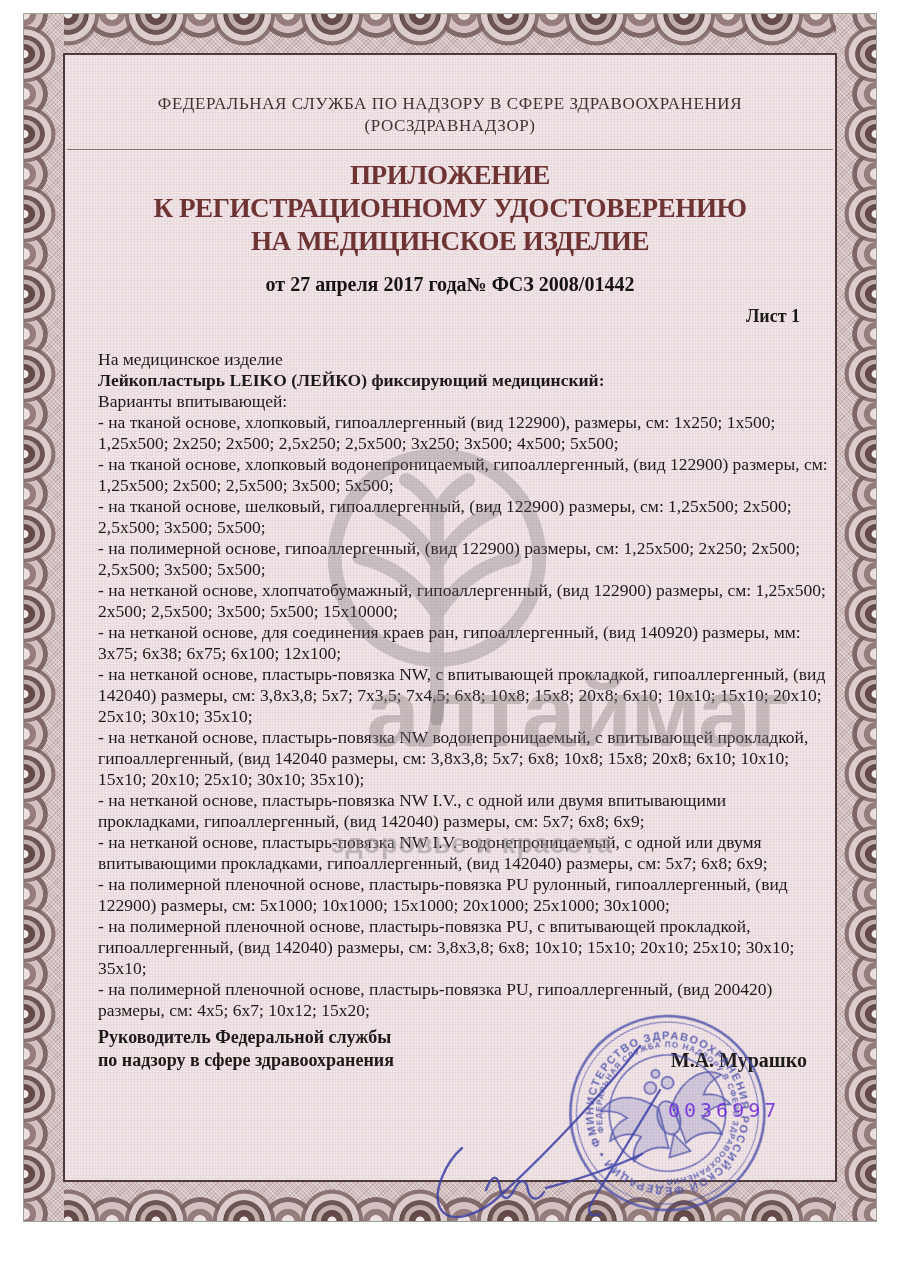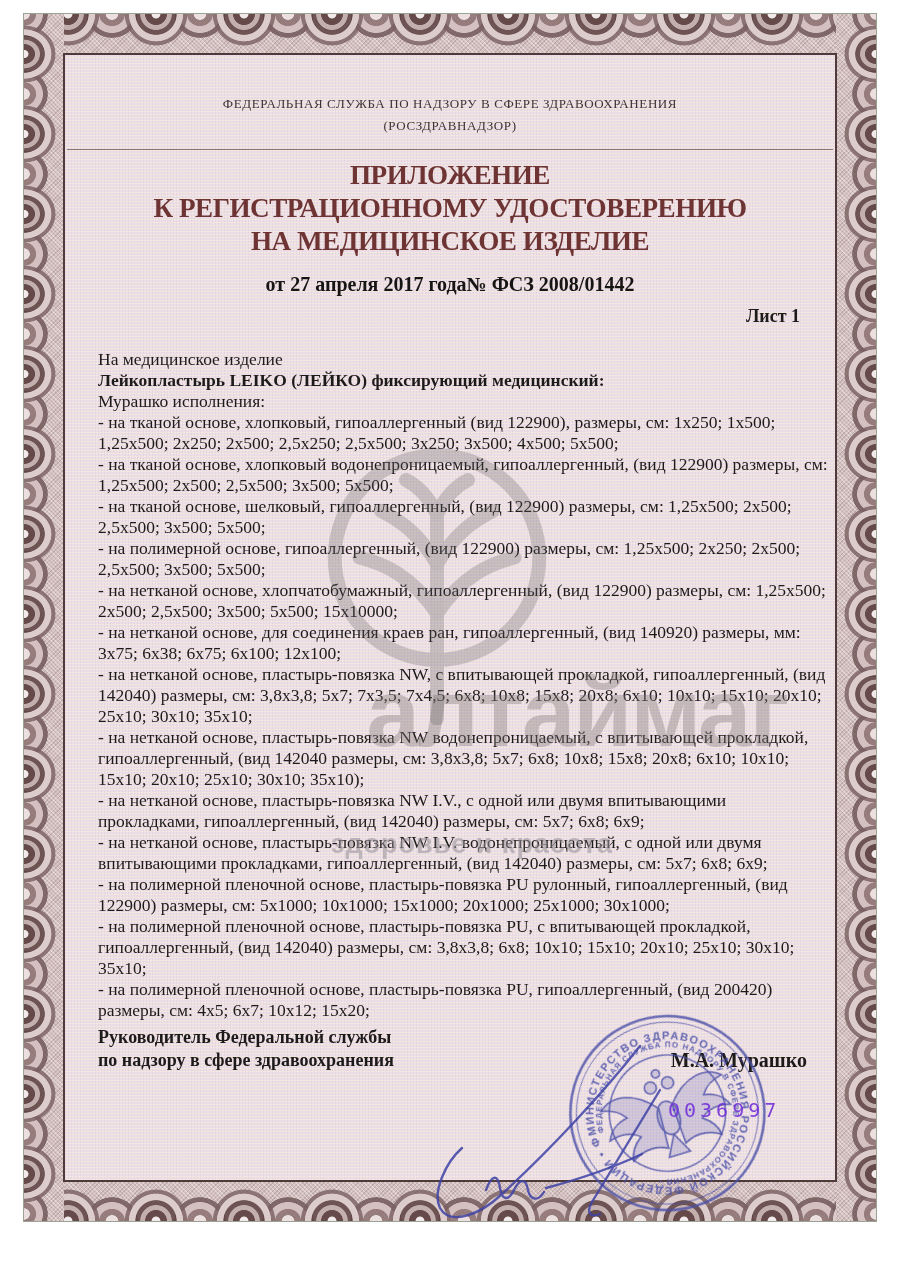--- a/index.html
+++ b/index.html
@@ -63,21 +63,21 @@
   
   .content{
     position:absolute;top:53px;left:63px;right:63px;bottom:90px;
     border:2px solid #4e3a3a;box-sizing:border-box;overflow:hidden;
     background-color:#eddfe6;
     background-image:
       repeating-linear-gradient(0deg, rgba(250,243,214,.45) 0 1px, rgba(0,0,0,0) 1px 3px),
       repeating-linear-gradient(90deg, rgba(219,197,221,.4) 0 1px, rgba(0,0,0,0) 1px 3px);
     color:#1d1a1a;
   }
-  .agency{margin-top:38px;text-align:center;font-size:13px;line-height:22px;
+  .agency{margin-top:38px;text-align:center;font-size:17px;line-height:22px;
     color:#3f3232;letter-spacing:.6px;}
   .rule{border:0;border-top:1px solid rgba(92,62,62,.65);margin:12px 2px 0 2px;}
   .doc-title{margin-top:8px;text-align:center;color:#6e3434;font-weight:bold;}
   .title-line{display:block;font-size:28px;line-height:33px;letter-spacing:-0.5px;transform:scaleX(.97);}
   .issue-row{margin-top:16px;display:flex;justify-content:center;
     font-weight:bold;font-size:20px;color:#171414;}
   .sheet-row{margin-top:10px;text-align:right;padding-right:35px;
     font-weight:bold;font-size:18px;}
   .body-text{position:relative;z-index:2;margin-top:22px;padding:0 6px 0 33px;
     font-size:17.5px;line-height:21px;}
@@ -135,21 +135,21 @@
     <div class="issue-row">
       <span>от 27 апреля 2017 года</span>
       <span>№ ФСЗ 2008/01442</span>
     </div>
 
     <div class="sheet-row">Лист 1</div>
 
     <div class="body-text">
       <p>На медицинское изделие</p>
       <p class="bold">Лейкопластырь LEIKO (ЛЕЙКО) фиксирующий медицинский:</p>
-      <p>Мурашко исполнения:</p>
+      <p>Варианты впитывающей:</p>
       <p>- на тканой основе, хлопковый, гипоаллергенный (вид 122900), размеры, см: 1х250; 1х500; 1,25х500; 2х250; 2х500; 2,5х250; 2,5х500; 3х250; 3х500; 4х500; 5х500;</p>
       <p>- на тканой основе, хлопковый водонепроницаемый, гипоаллергенный, (вид 122900) размеры, см: 1,25х500; 2х500; 2,5х500; 3х500; 5х500;</p>
       <p>- на тканой основе, шелковый, гипоаллергенный, (вид 122900) размеры, см: 1,25х500; 2х500; 2,5х500; 3х500; 5х500;</p>
       <p>- на полимерной основе, гипоаллергенный, (вид 122900) размеры, см: 1,25х500; 2х250; 2х500; 2,5х500; 3х500; 5х500;</p>
       <p>- на нетканой основе, хлопчатобумажный, гипоаллергенный, (вид 122900) размеры, см: 1,25х500; 2х500; 2,5х500; 3х500; 5х500; 15х10000;</p>
       <p>- на нетканой основе, для соединения краев ран, гипоаллергенный, (вид 140920) размеры, мм: 3х75; 6х38; 6х75; 6х100; 12х100;</p>
       <p>- на нетканой основе, пластырь-повязка NW, с впитывающей прокладкой, гипоаллергенный, (вид 142040) размеры, см: 3,8х3,8; 5х7; 7х3,5; 7х4,5; 6х8; 10х8; 15х8; 20х8; 6х10; 10х10; 15х10; 20х10; 25х10; 30х10; 35х10;</p>
       <p>- на нетканой основе, пластырь-повязка NW водонепроницаемый, с впитывающей прокладкой, гипоаллергенный, (вид 142040 размеры, см: 3,8х3,8; 5х7; 6х8; 10х8; 15х8; 20х8; 6х10; 10х10; 15х10; 20х10; 25х10; 30х10; 35х10);</p>
       <p>- на нетканой основе, пластырь-повязка NW I.V., с одной или двумя впитывающими прокладками, гипоаллергенный, (вид 142040) размеры, см: 5х7; 6х8; 6х9;</p>
       <p>- на нетканой основе, пластырь-повязка NW I.V. водонепроницаемый, с одной или двумя впитывающими прокладками, гипоаллергенный, (вид 142040) размеры, см: 5х7; 6х8; 6х9;</p>

